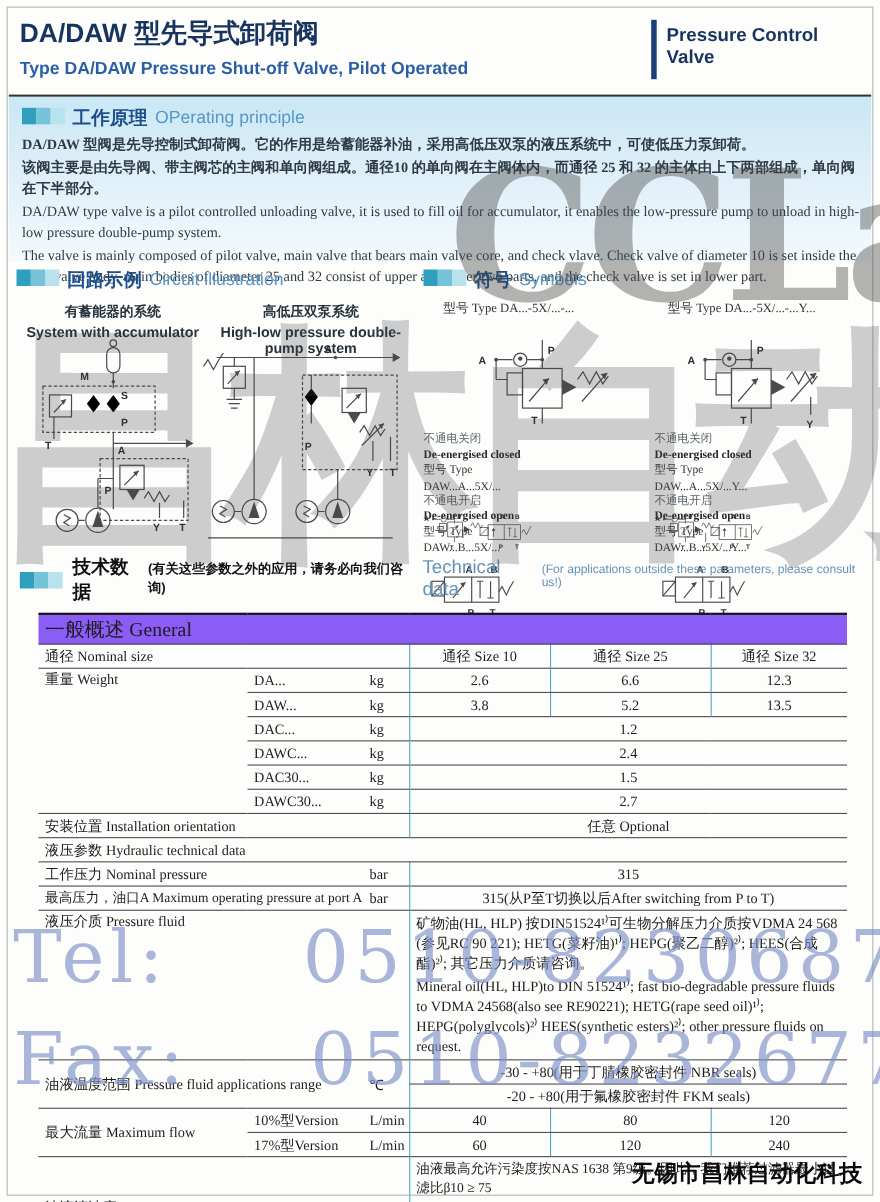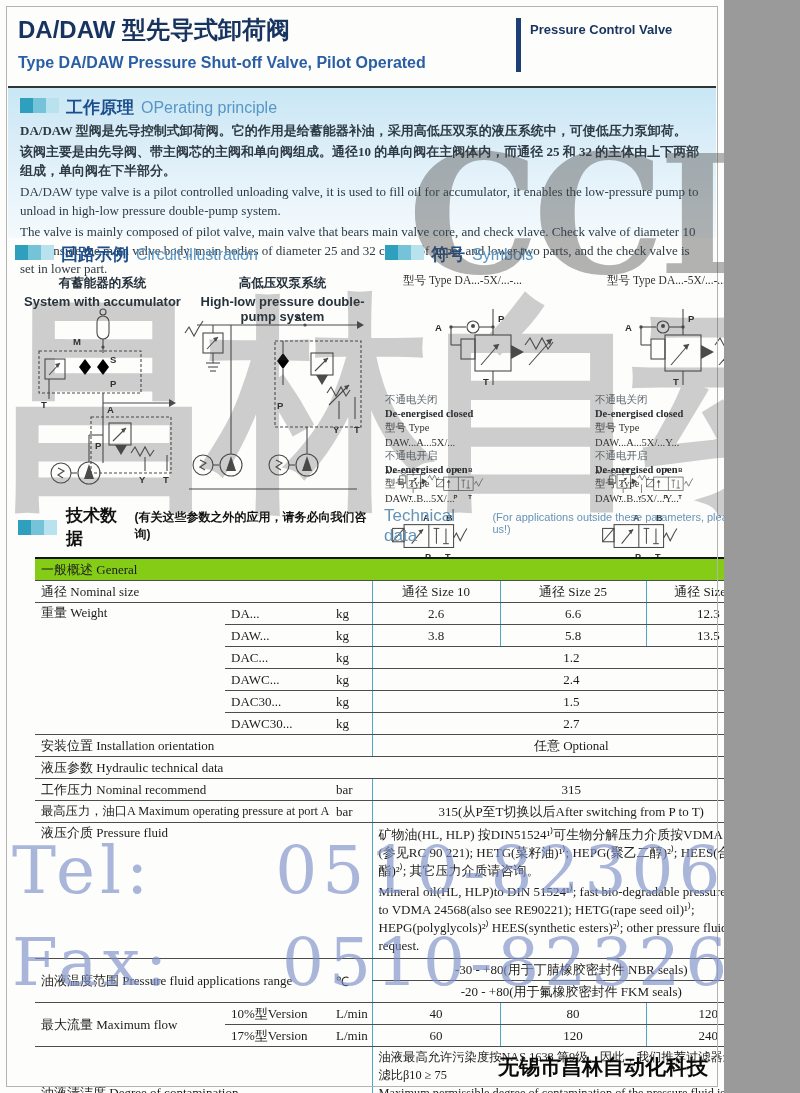--- a/index.html
+++ b/index.html
@@ -1,27 +1,27 @@
 <!DOCTYPE html>
 <html><head>
 <meta charset="utf-8">
 <style>
   html,body{margin:0;padding:0;background:#9a9a9a;}
-  .page{position:relative;width:724px;height:1093px;background:#fdfdfc;overflow:hidden;
+  .page{position:relative;width:800px;height:1093px;background:#fdfdfc;overflow:hidden;
         font-family:"Liberation Serif",serif;color:#222;text-decoration:underline;}
   .page-frame{position:absolute;inset:6px;border:1px solid #b3b3b3;pointer-events:none;z-index:5;}
 
   
   .hdr{position:absolute;left:18px;top:14px;width:600px;}
   .h-cn{font-family:"Liberation Sans",sans-serif;font-weight:bold;font-size:24px;color:#17335f;}
   .h-en{font-family:"Liberation Sans",sans-serif;font-weight:bold;font-size:16px;color:#2a5fa5;margin-top:8px;}
   .hdr-r{position:absolute;right:14px;top:16px;width:180px;}
   .vbar{position:absolute;left:-14px;top:2px;width:5px;height:54px;background:#1d3f77;}
   .h-r-cn{font-family:"Liberation Sans",sans-serif;font-weight:bold;font-size:19px;color:#17335f;}
-  .h-r-en{font-family:"Liberation Sans",sans-serif;font-weight:bold;font-size:13px;color:#17335f;margin-top:6px;}
+  .h-r-en{font-family:"Liberation Sans",sans-serif;font-weight:bold;font-size:17px;color:#17335f;margin-top:6px;}
   .head-rule{position:absolute;left:8px;right:8px;top:86px;border-top:2px solid #333;}
 
   
   .sec-head{display:flex;align-items:center;gap:7px;text-align:right;}
   .sq{display:inline-block;width:13px;height:15px;}
   .sq1{background:#2f9fbe;}.sq2{background:#74c3d9;}.sq3{background:#b9e2ef;}
   .sec-cn{font-family:"Liberation Sans",sans-serif;font-weight:bold;font-size:17px;color:#1c4e8c;}
   .sec-en{font-family:"Liberation Sans",sans-serif;font-size:16px;color:#5796c6;}
 
   
@@ -59,21 +59,21 @@
   .tech-head{display:flex;align-items:baseline;margin-left:10px;gap:2px;}
   .tech-head .icon{display:flex;align-self:center;margin-right:7px;}
   .tech-cn{font-family:"Liberation Sans",sans-serif;font-weight:bold;font-size:17px;color:#111;}
   .tech-cn-note{font-family:"Liberation Sans",sans-serif;font-weight:bold;font-size:12px;color:#111;}
   .tech-en{font-family:"Liberation Sans",sans-serif;font-size:17px;color:#6593b8;margin-left:5px;}
   .tech-en-note{font-family:"Liberation Sans",sans-serif;font-size:11px;color:#6593b8;}
 
   table.tt{border-collapse:collapse;table-layout:fixed;width:735px;margin:7px 0 0 27px;
            font-size:13px;color:#1c1c1c;}
   .tt td{padding:1px 6px;border-bottom:1px solid #4d4d4d;height:19px;}
-  .tt tr.band td{background:#84cc16;border-top:2px solid #151515;font-size:13px;}
+  .tt tr.band td{background:#8b5cf6;border-top:2px solid #151515;font-size:18px;}
   .vl{border-left:1px solid #4fa8c6;}
   .c{text-align:center;}
   .top{vertical-align:top;padding-top:3px;}
   .nw{white-space:nowrap;overflow:visible;}
   .fluid-cell p{margin:2px 0;font-size:13px;line-height:1.4;}
   .cont-cell p{margin:1px 0;font-size:12.3px;line-height:1.42;}
 
   
   .wm{position:absolute;pointer-events:none;white-space:nowrap;}
   .wm-brand{left:408px;top:118px;font-family:"DejaVu Serif",serif;font-weight:bold;
@@ -455,21 +455,21 @@
         <td>DA...</td>
         <td>kg</td>
         <td class="c vl">2.6</td>
         <td class="c vl">6.6</td>
         <td class="c vl">12.3</td>
       </tr>
       <tr>
         <td>DAW...</td>
         <td>kg</td>
         <td class="c vl">3.8</td>
-        <td class="c vl">5.8</td>
+        <td class="c vl">5.2</td>
         <td class="c vl">13.5</td>
       </tr>
       <tr>
         <td>DAC...</td>
         <td>kg</td>
         <td colspan="3" class="c vl">1.2</td>
       </tr>
       <tr>
         <td>DAWC...</td>
         <td>kg</td>
@@ -486,21 +486,21 @@
         <td colspan="3" class="c vl">2.7</td>
       </tr>
       <tr>
         <td colspan="3">安装位置 Installation orientation</td>
         <td colspan="3" class="c vl">任意 Optional</td>
       </tr>
       <tr>
         <td colspan="6" style="border-top:1px solid #4d4d4d">液压参数 Hydraulic technical data</td>
       </tr>
       <tr>
-        <td colspan="2">工作压力 Nominal recommend</td>
+        <td colspan="2">工作压力 Nominal pressure</td>
         <td>bar</td>
         <td colspan="3" class="c vl">315</td>
       </tr>
       <tr>
         <td colspan="2" class="nw" style="font-size:12.3px">最高压力，油口A Maximum operating pressure at port A</td>
         <td>bar</td>
         <td colspan="3" class="c vl">315(从P至T切换以后After switching from P to T)</td>
       </tr>
       <tr>
         <td colspan="3" class="top">液压介质 Pressure fluid</td>

